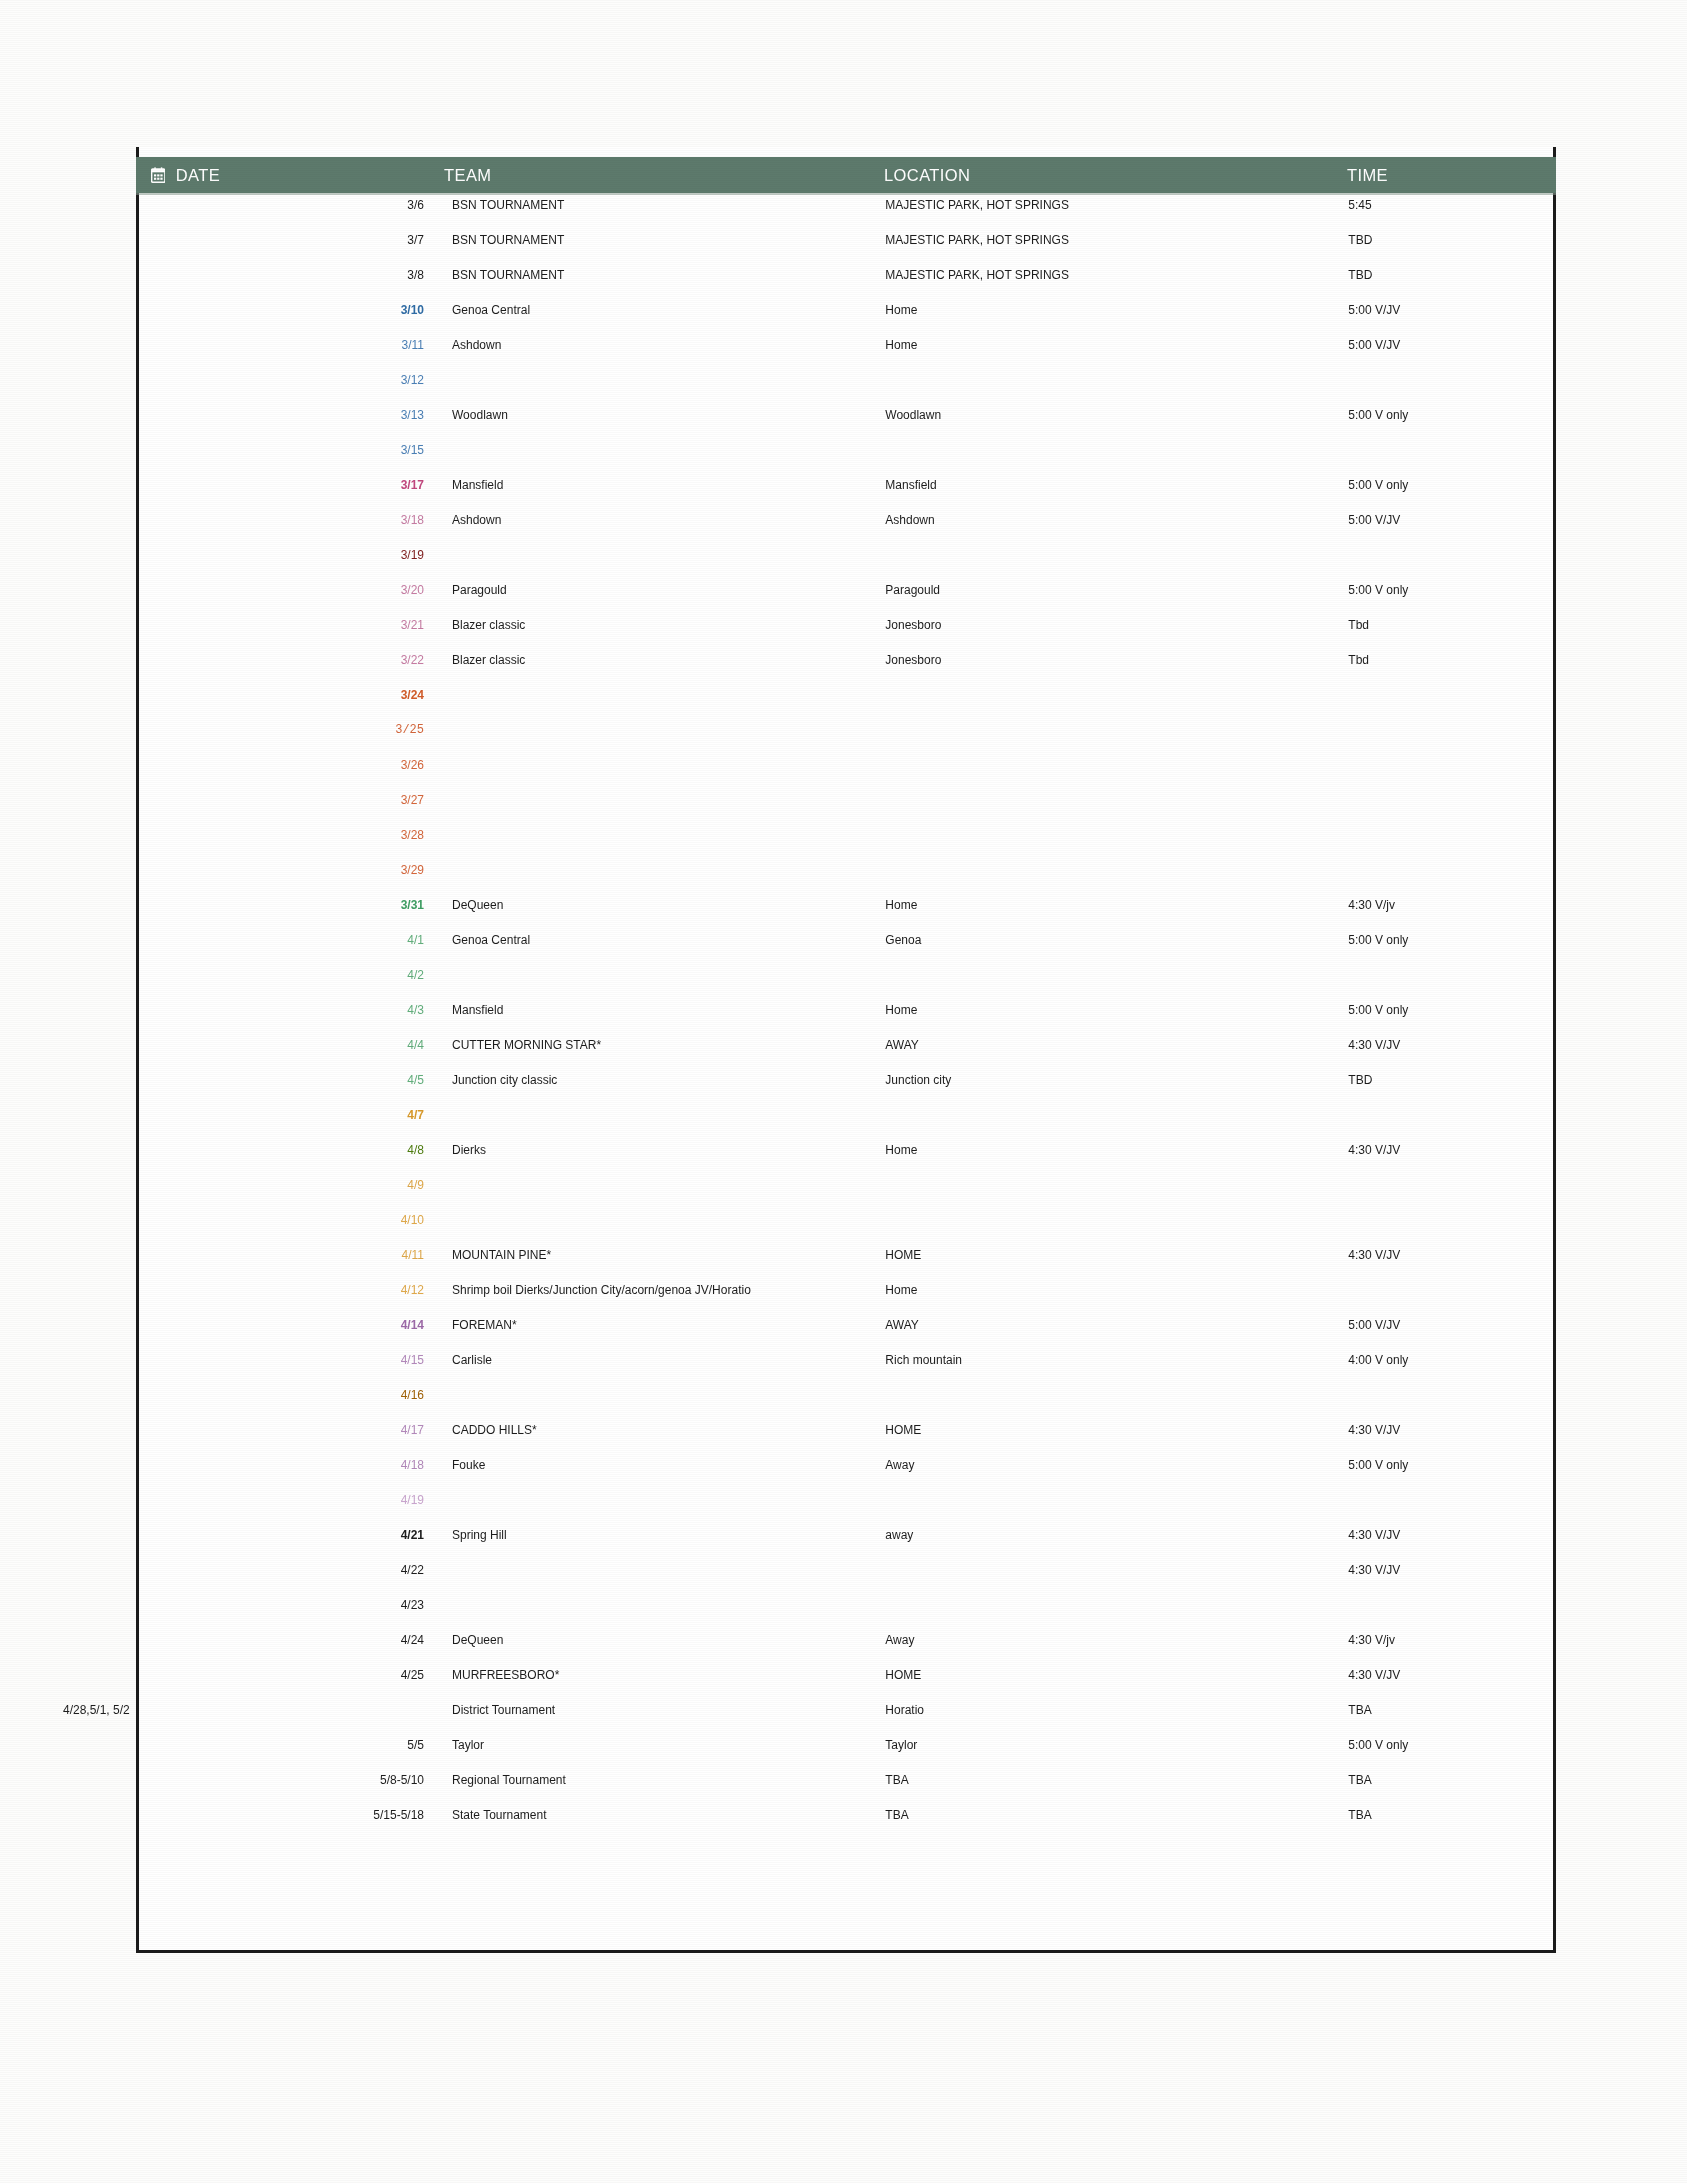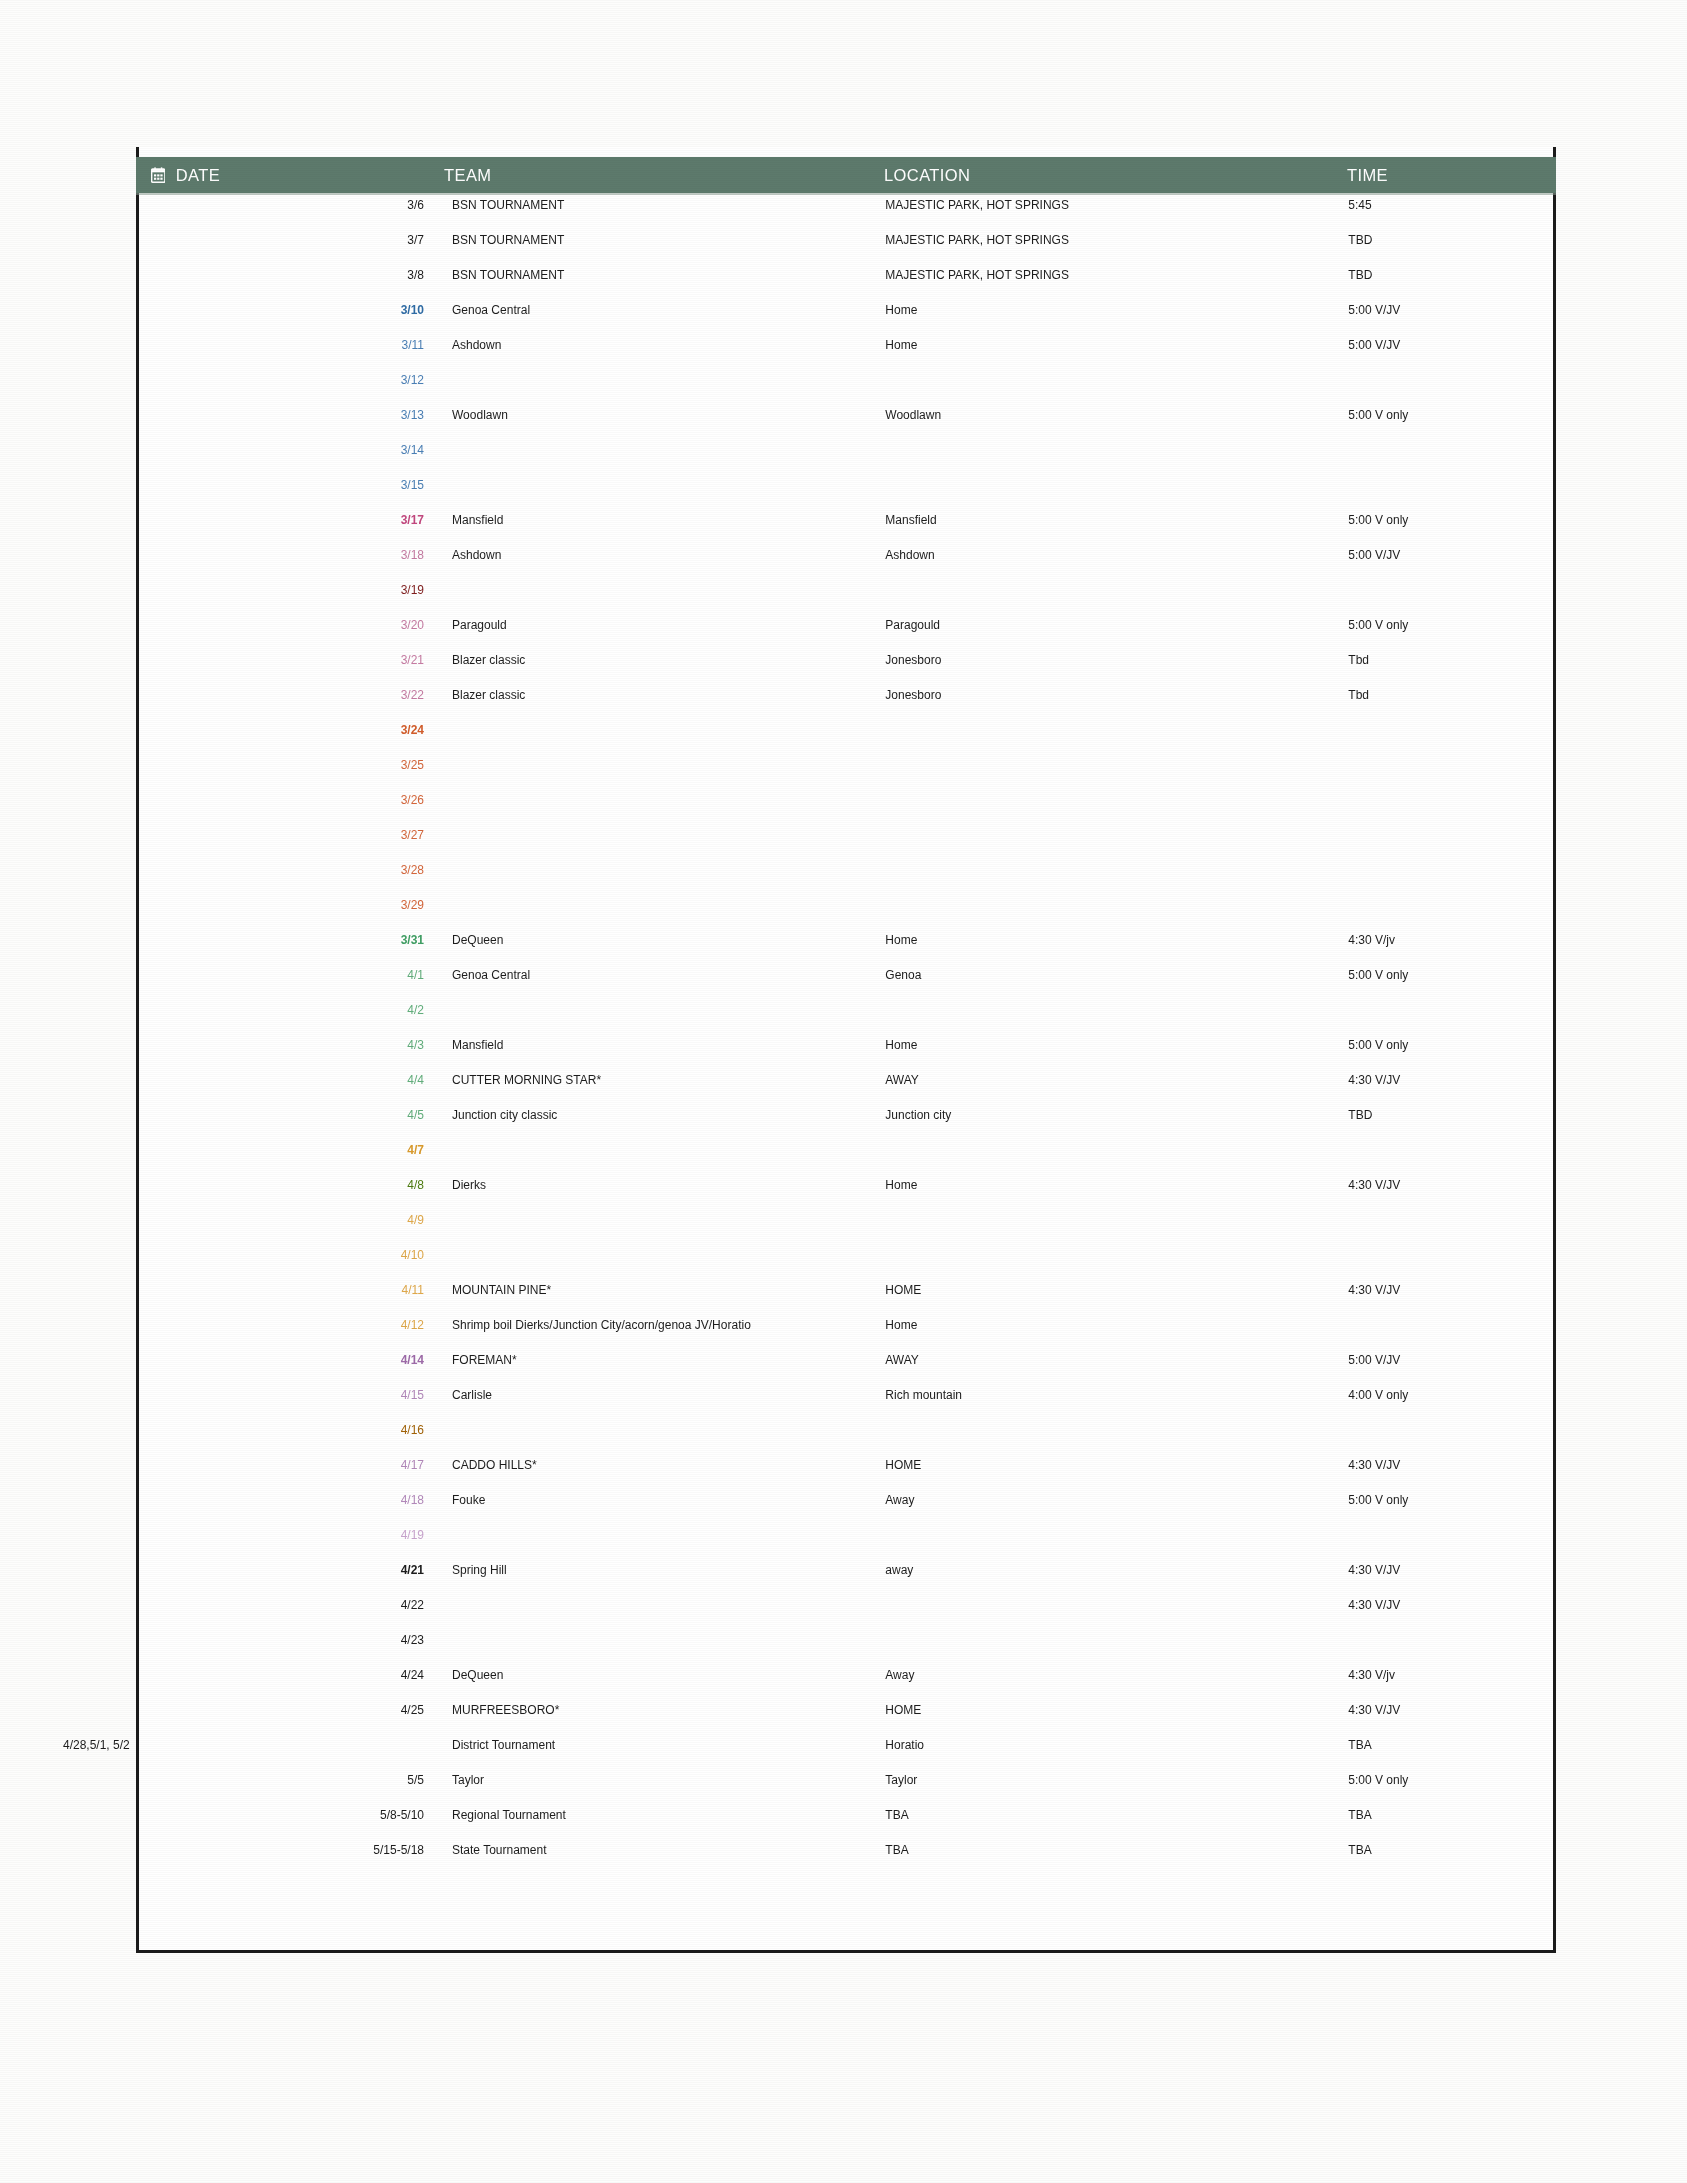--- a/index.html
+++ b/index.html
@@ -197,26 +197,20 @@
         <div class="c c-loc"></div>
         <div class="c c-time"></div>
       </div>
       <div class="row">
         <div class="c c-date" style="color: rgb(74, 127, 181);">3/13</div>
         <div class="c c-team">Woodlawn</div>
         <div class="c c-loc">Woodlawn</div>
         <div class="c c-time">5:00 V only</div>
       </div>
       <div class="row">
-        <div class="c c-date" style="color: rgb(74, 127, 181);">3/14</div>
-        <div class="c c-team"></div>
-        <div class="c c-loc"></div>
-        <div class="c c-time"></div>
-      </div>
-      <div class="row">
         <div class="c c-date" style="color: rgb(74, 127, 181);">3/15</div>
         <div class="c c-team"></div>
         <div class="c c-loc"></div>
         <div class="c c-time"></div>
       </div>
       <div class="row">
         <div class="c c-date bold" style="color: rgb(194, 71, 126);">3/17</div>
         <div class="c c-team">Mansfield</div>
         <div class="c c-loc">Mansfield</div>
         <div class="c c-time">5:00 V only</div>
@@ -251,21 +245,21 @@
         <div class="c c-loc">Jonesboro</div>
         <div class="c c-time">Tbd</div>
       </div>
       <div class="row">
         <div class="c c-date bold" style="color: rgb(210, 92, 42);">3/24</div>
         <div class="c c-team"></div>
         <div class="c c-loc"></div>
         <div class="c c-time"></div>
       </div>
       <div class="row">
-        <div class="c c-date" style="color: rgb(212, 102, 59);">3/25</div>
+        <div class="c c-date" style="color: rgb(212, 102, 59); font-family: Liberation Mono, monospace;">3/25</div>
         <div class="c c-team"></div>
         <div class="c c-loc"></div>
         <div class="c c-time"></div>
       </div>
       <div class="row">
         <div class="c c-date" style="color: rgb(212, 102, 59);">3/26</div>
         <div class="c c-team"></div>
         <div class="c c-loc"></div>
         <div class="c c-time"></div>
       </div>

